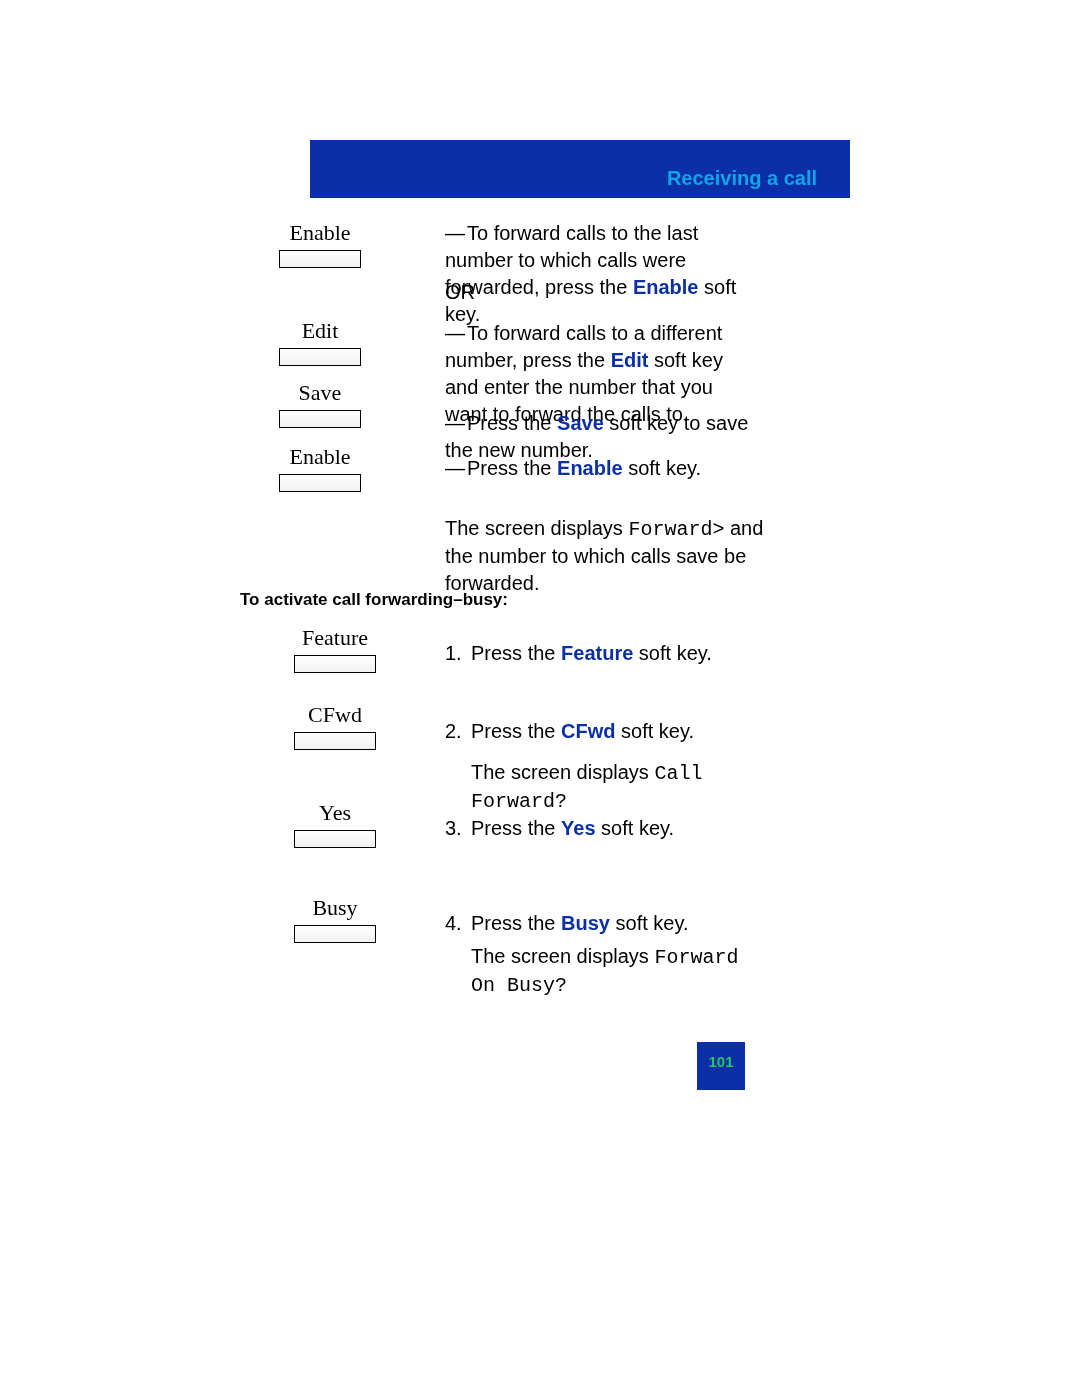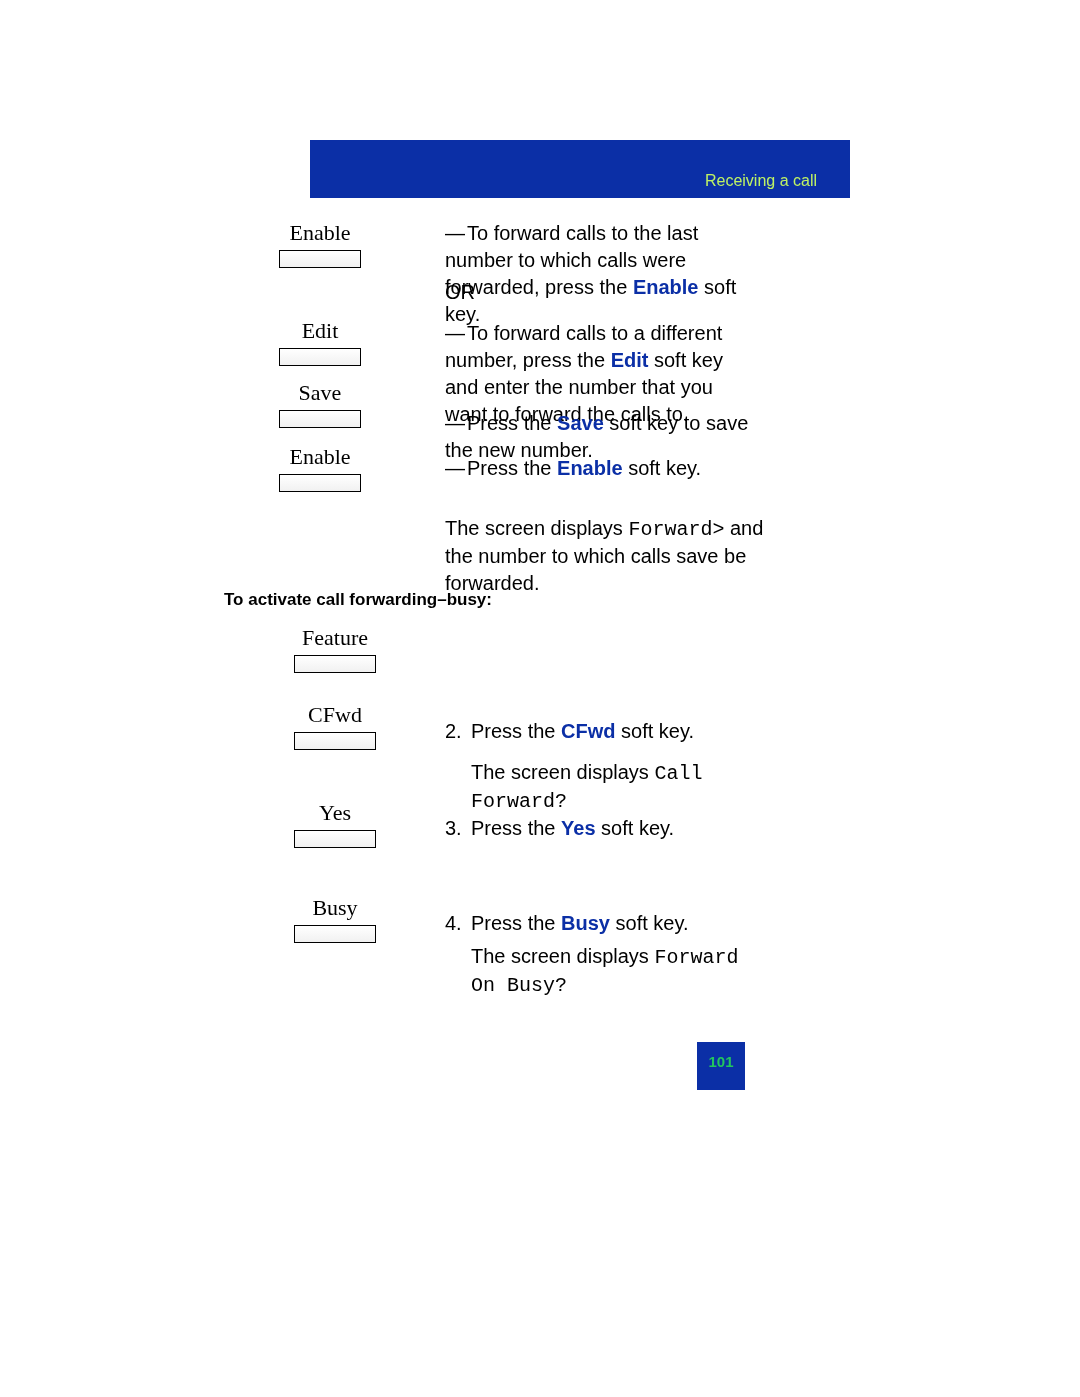--- a/index.html
+++ b/index.html
@@ -22,23 +22,23 @@
     left: 310px;
     top: 140px;
     width: 540px;
     height: 58px;
     background: #0b2fa6;
   }
   .header-title {
     position: absolute;
     right: 33px;
     bottom: 8px;
-    color: #bef264;
-    font-weight: normal;
-    font-size: 16px;
+    color: #0ea5e9;
+    font-weight: bold;
+    font-size: 20px;
     font-family: Arial, Helvetica, sans-serif;
   }
   .softkey-block {
     position: absolute;
     width: 120px;
     text-align: center;
   }
   .softkey-label {
     font-family: "Times New Roman", Times, serif;
     font-size: 22px;
@@ -133,25 +133,28 @@
   </div>
 
   <div class="body-text" style="left:445px; top:455px; width:310px;">
     <span class="dash">—</span><span>Press the </span><span class="kw">Enable</span><span> soft key.</span>
   </div>
 
   <div class="body-text" style="left:445px; top:515px; width:320px;">
     <span>The screen displays </span><span class="mono">Forward&gt;</span><span> and the number to which calls save be forwarded.</span>
   </div>
 
-  <div class="section-heading" style="left:224px; top:590px;">To activate call forwarding–busy:</div>
+  <div class="section-heading" style="left:240px; top:590px;">To activate call forwarding–busy:</div>
 
   <div class="softkey-block" style="left:275px; top:625px;">
     <div class="softkey-label">Feature</div>
     <div class="softkey-rect"></div>
+  </div>
+  <div class="body-text" style="left:445px; top:640px; width:310px;">
+    <span class="num">1.</span><span>Press the </span><span class="kw">Feature</span><span> soft key.</span>
   </div>
 
   <div class="softkey-block" style="left:275px; top:702px;">
     <div class="softkey-label">CFwd</div>
     <div class="softkey-rect"></div>
   </div>
   <div class="body-text" style="left:445px; top:718px; width:310px;">
     <span class="num">2.</span><span>Press the </span><span class="kw">CFwd</span><span> soft key.</span>
     <div style="margin-left:26px; margin-top:14px;">
       <span>The screen displays </span><span class="mono">Call Forward?</span>

